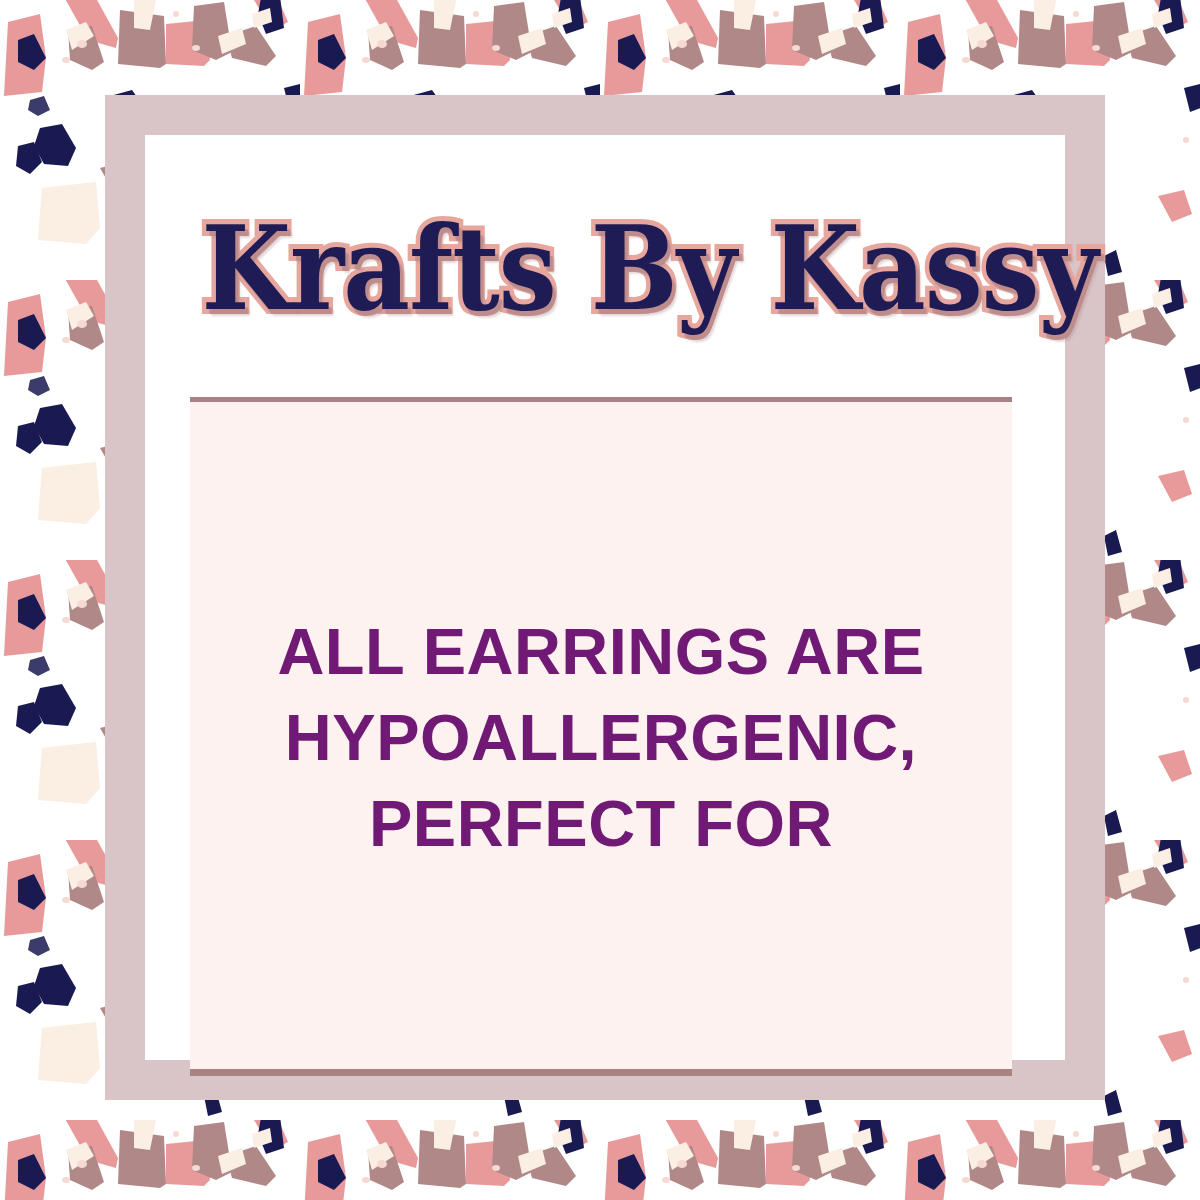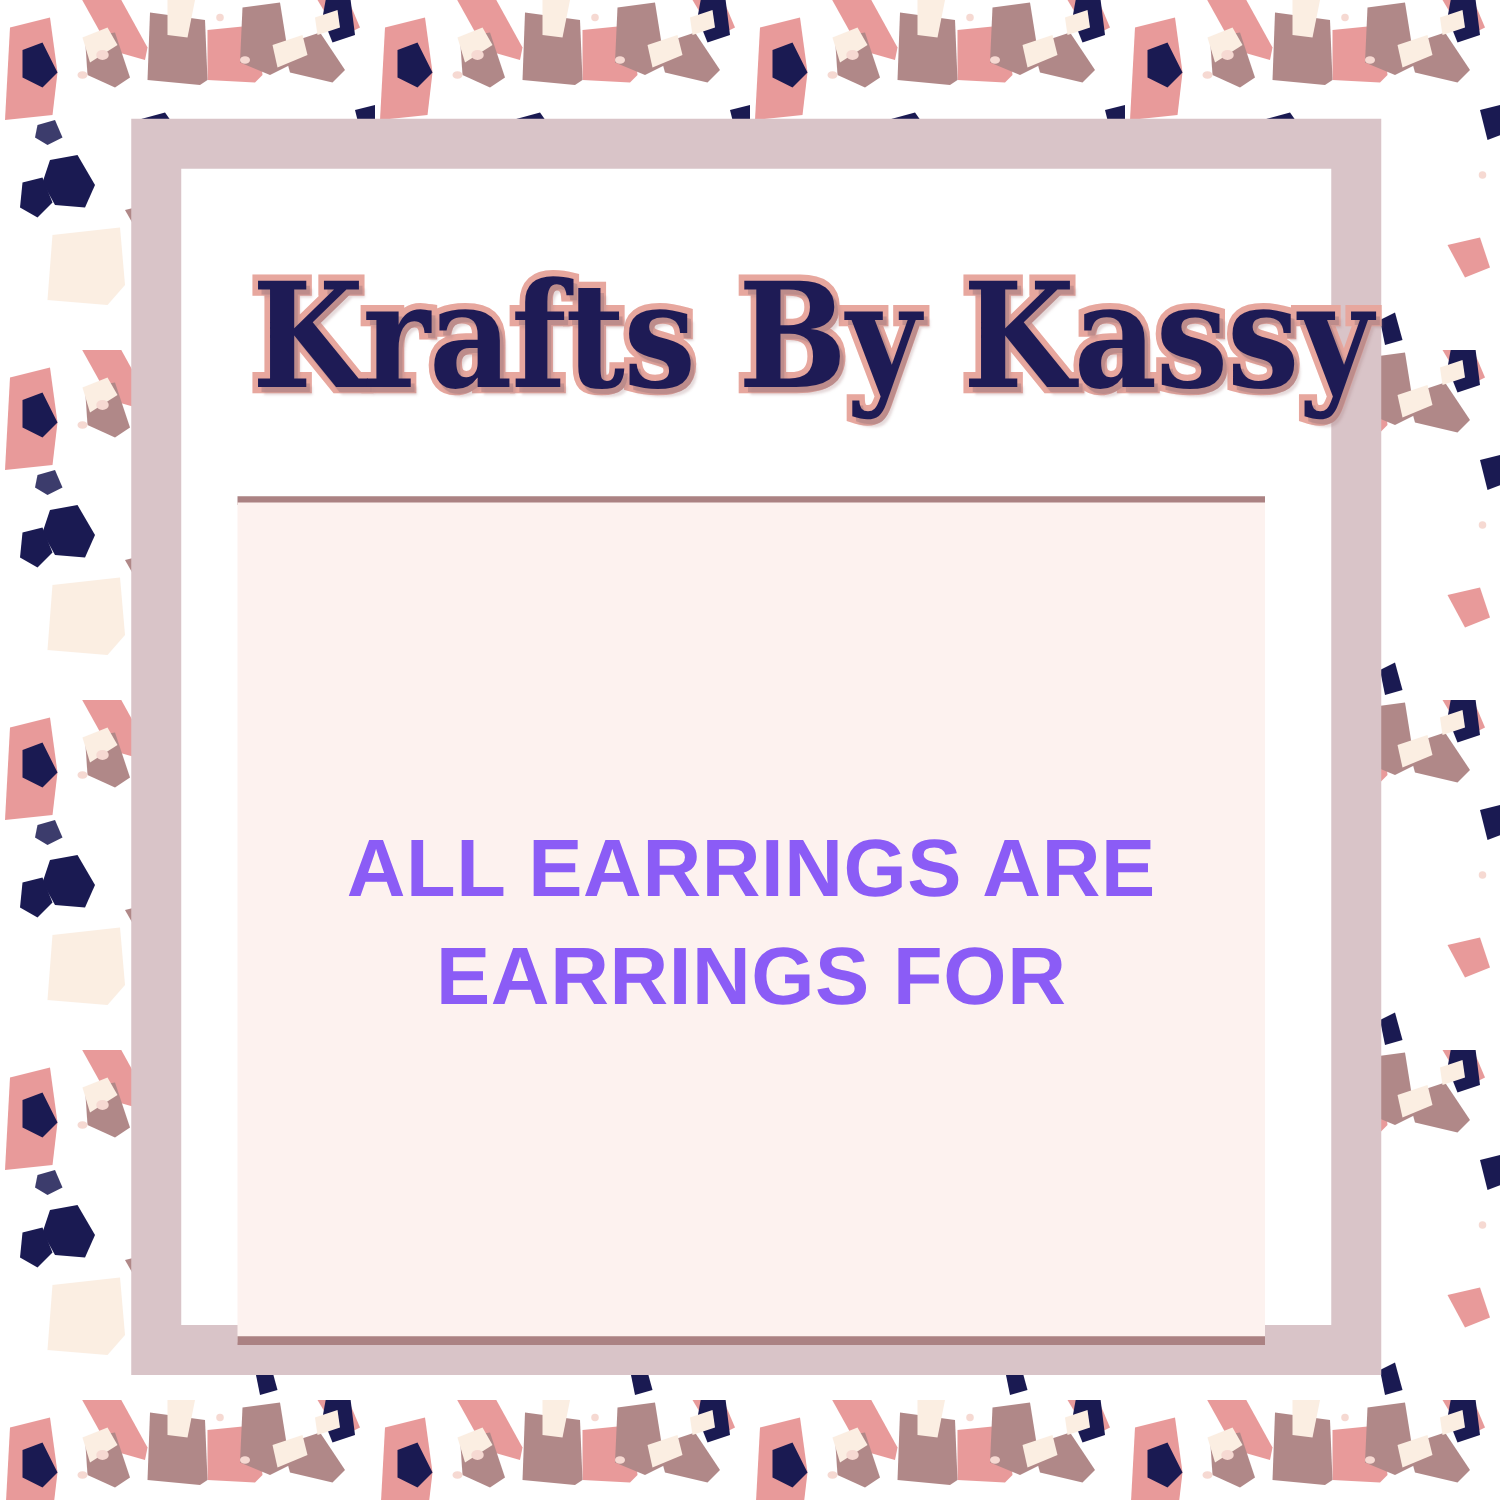--- a/index.html
+++ b/index.html
@@ -101,21 +101,21 @@
     top: 267px;
     width: 822px;
     height: 672px;
     display: flex;
     flex-direction: column;
     align-items: center;
     justify-content: center;
     gap: 0;
   }
   .msg-line {
-    color: #8b5cf6;
+    color: #701a75;
     font-family: "Liberation Sans", sans-serif;
     font-weight: bold;
     font-size: 65px;
     line-height: 1.32;
     letter-spacing: 0.5px;
     text-align: left;
     white-space: nowrap;
   }
 </style>
 </head>
@@ -174,21 +174,22 @@
       <div id="logo-area">
         <div id="logo-text">Krafts By Kassy</div>
       </div>
 
       <div class="rule" id="rule-top"></div>
 
       <div id="panel"></div>
 
       <div id="message">
         <div class="msg-line">ALL EARRINGS ARE</div>
-        <div class="msg-line">EARRINGS FOR</div>
+        <div class="msg-line">HYPOALLERGENIC,</div>
+        <div class="msg-line">PERFECT FOR</div>
       </div>
 
       <div class="rule" id="rule-bottom"></div>
 
     </div>
   </div>
 
 </div>
 
 </body></html>

